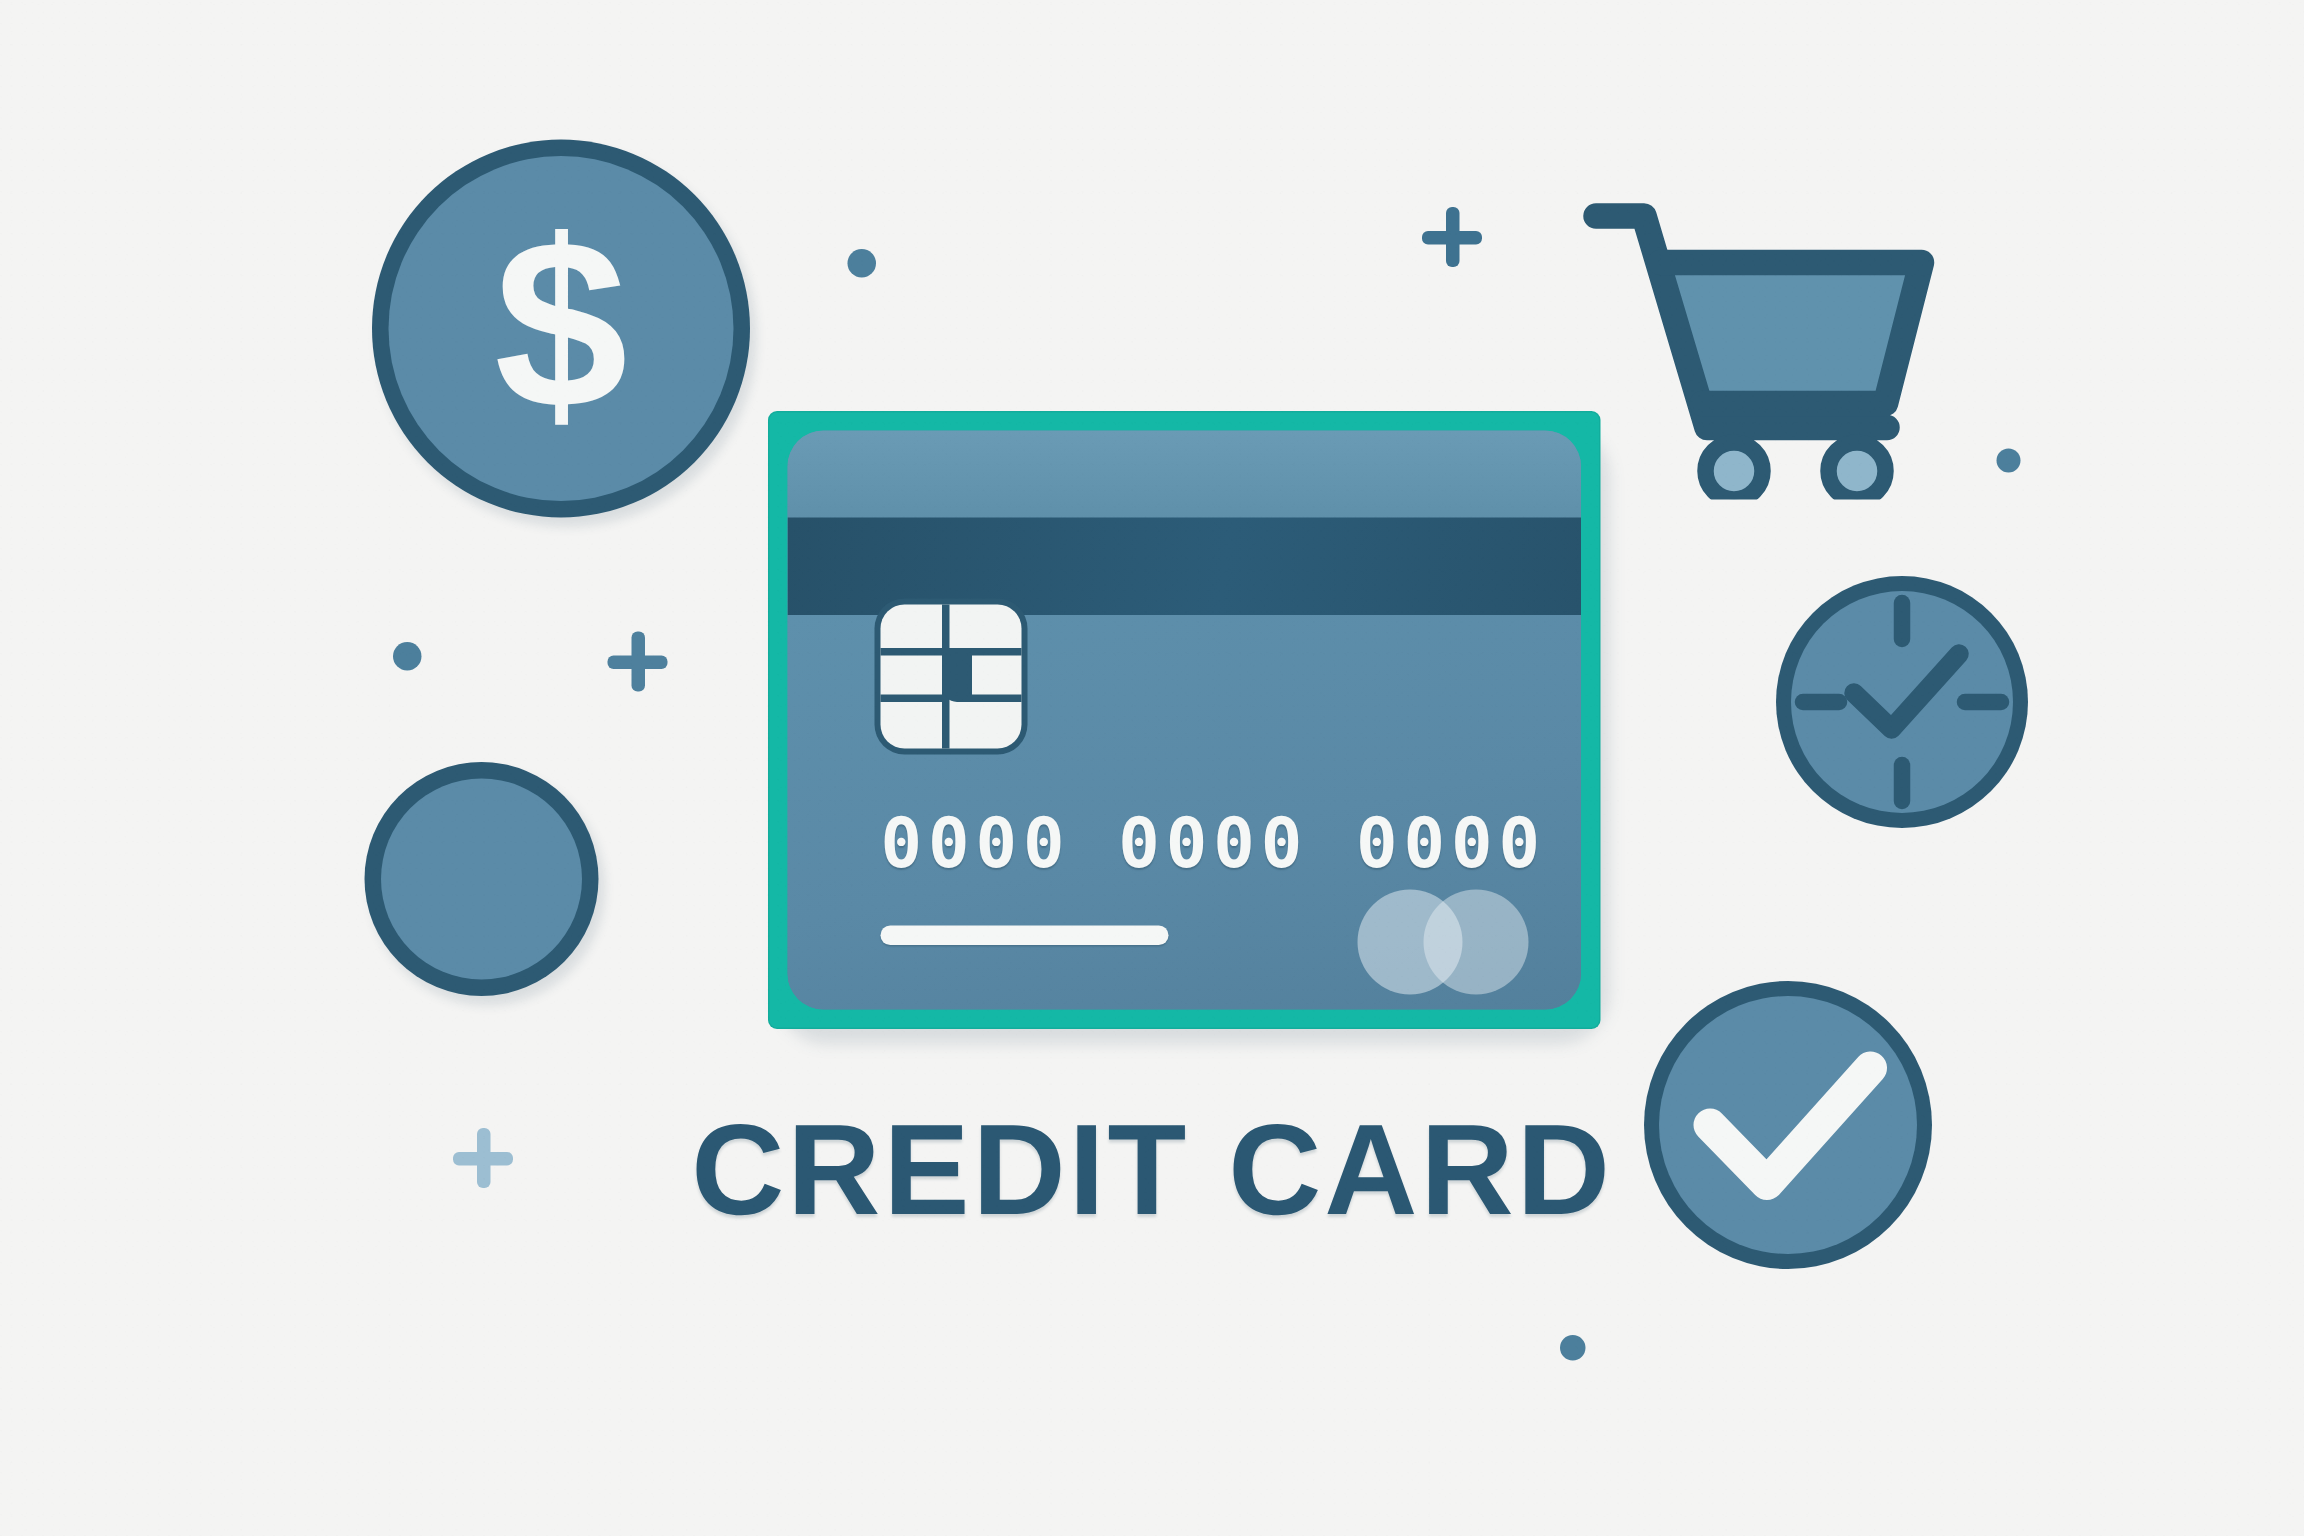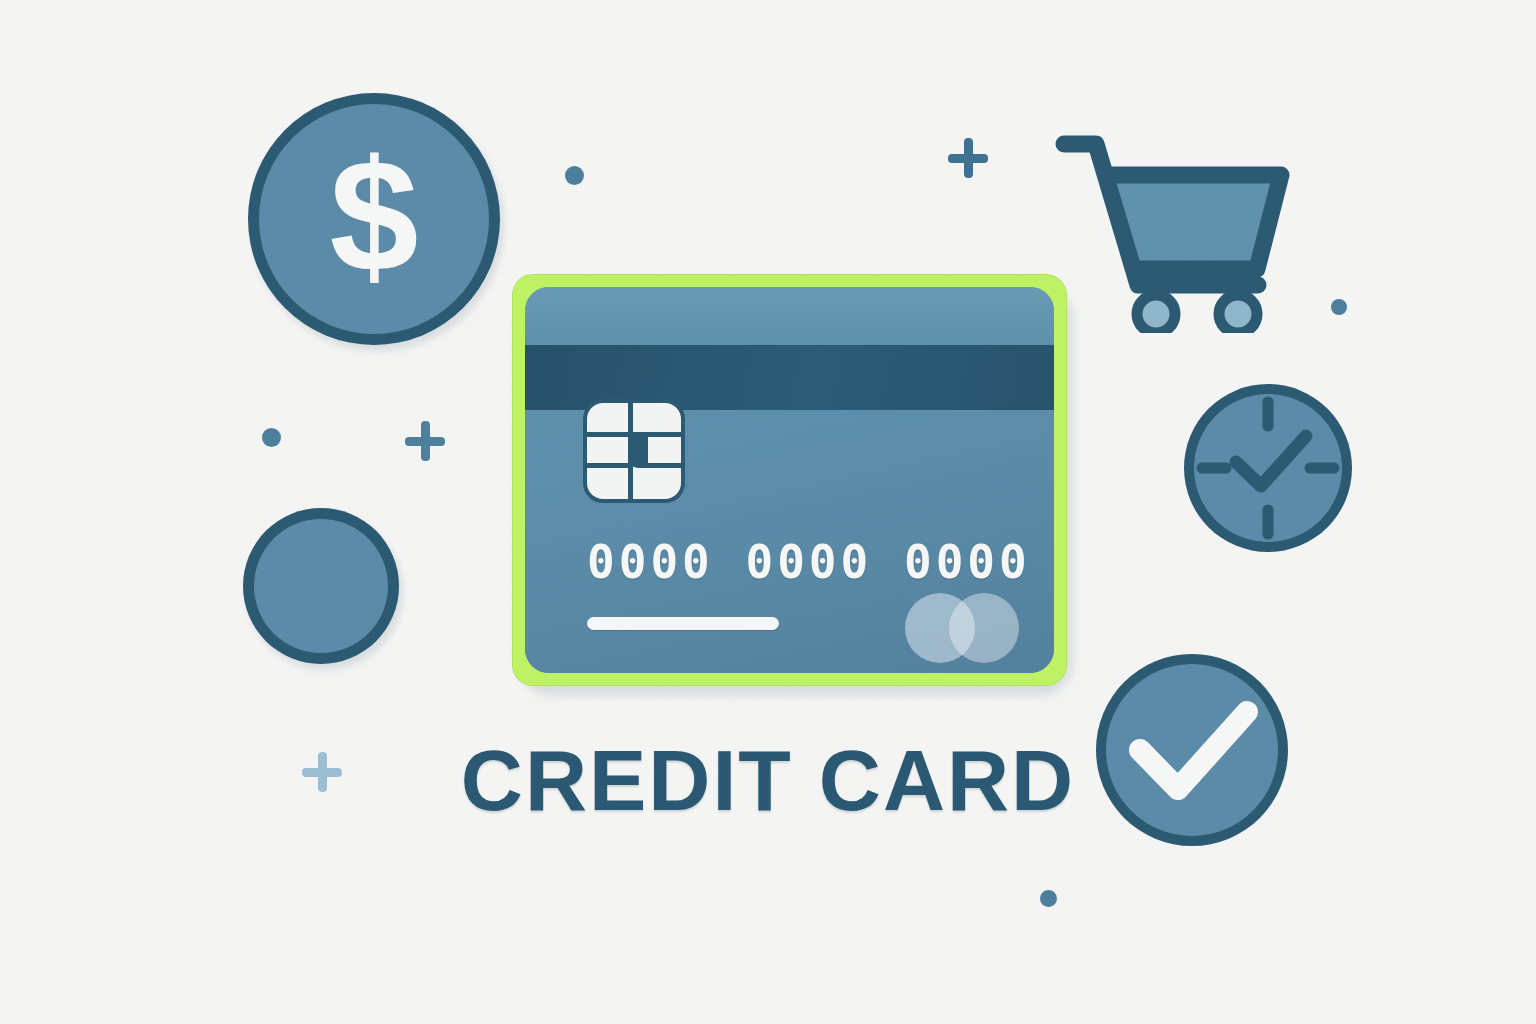--- a/index.html
+++ b/index.html
@@ -46,22 +46,22 @@
     top: 10px;
     width: 555px;
     height: 412px;
     border-radius: 34px;
     background: rgba(40, 70, 90, 0.13);
     filter: blur(5px);
   }
   .card-body {
     position: absolute;
     inset: 0;
-    border-radius: 21px;
-    background: #bef264;
+    border-radius: 6px;
+    background: #14b8a6;
     overflow: hidden;
     box-shadow: inset 0 0 0 1px rgba(0,0,0,0.06);
   }
   .card-inner {
     position: absolute;
     left: 13px;
     top: 13px;
     right: 13px;
     bottom: 13px;
     border-radius: 24px;

